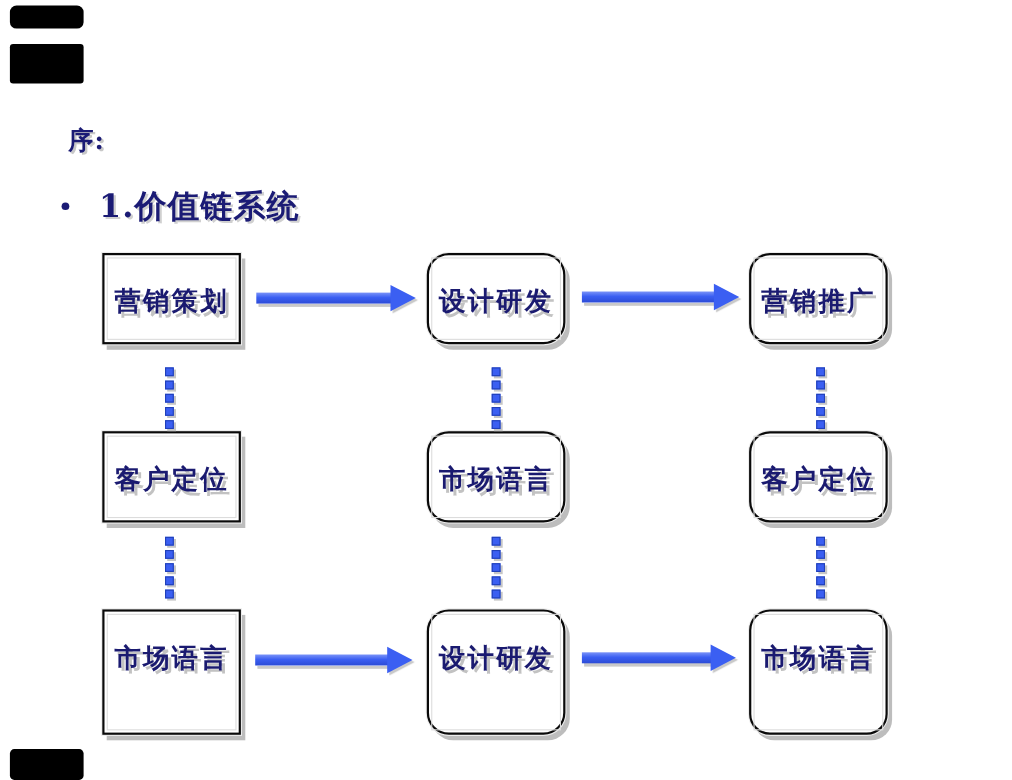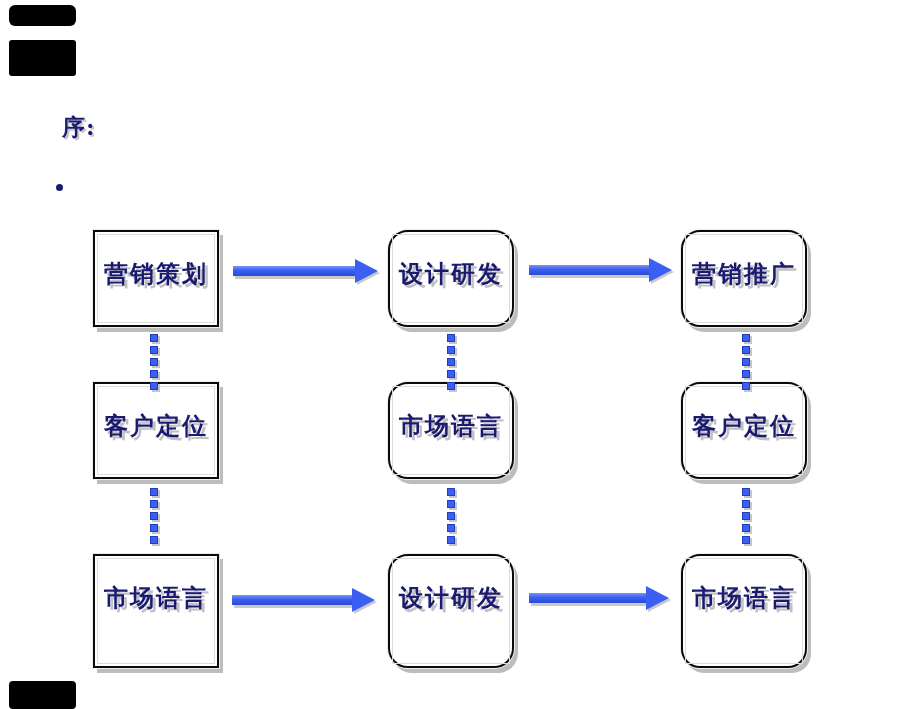--- a/index.html
+++ b/index.html
@@ -51,21 +51,21 @@
     font-weight: bold;
     color: #1b1b75;
     text-shadow: 2px 2px 0 #d0d0d0;
     letter-spacing: 1px;
   }
 
   
   .flow-box {
     position: absolute;
     width: 126px;
-    height: 97px;
+    height: 83px;
     background: #ffffff;
     border: 2px solid #0a0a0a;
     box-shadow: 0 0 0 1px #ececec, 4px 5px 0 #bdbdbd;
     box-sizing: border-box;
   }
   .flow-box::after {
     content: "";
     position: absolute;
     inset: 2px;
     border: 1px solid #dcdcdc;
@@ -82,21 +82,21 @@
     color: #1a1a70;
     letter-spacing: 2px;
     text-shadow: 3px 3px 0 #c2c2c2;
     white-space: nowrap;
   }
   
   .c1 { left: 93px; }
   .c2 { left: 388px; border-radius: 20px; }
   .c3 { left: 681px; border-radius: 19px; }
   .r1 { top: 230px; }
-  .r2 { top: 382px; padding-left: 13px; }
+  .r2 { top: 392px; padding-left: 13px; }
   .r3 { top: 554px; height: 114px; }
 
   
   .arrow {
     position: absolute;
     height: 24px;
   }
   .arrow .shaft {
     position: absolute;
     left: 0;
@@ -149,20 +149,21 @@
 <body>
 
 <div id="slide">
 
   <div class="black-bar b1"></div>
   <div class="black-bar b2"></div>
   <div class="black-bar b3"></div>
 
   <div class="heading">序:</div>
   <div class="bullet-dot"></div>
+  <div class="section-title">1.价值链系统</div>
 
   <div>
 
     <div class="flow-box c1 r1">
       <div class="label">营销策划</div>
     </div>
     <div class="flow-box c2 r1">
       <div class="label">设计研发</div>
     </div>
     <div class="flow-box c3 r1">

